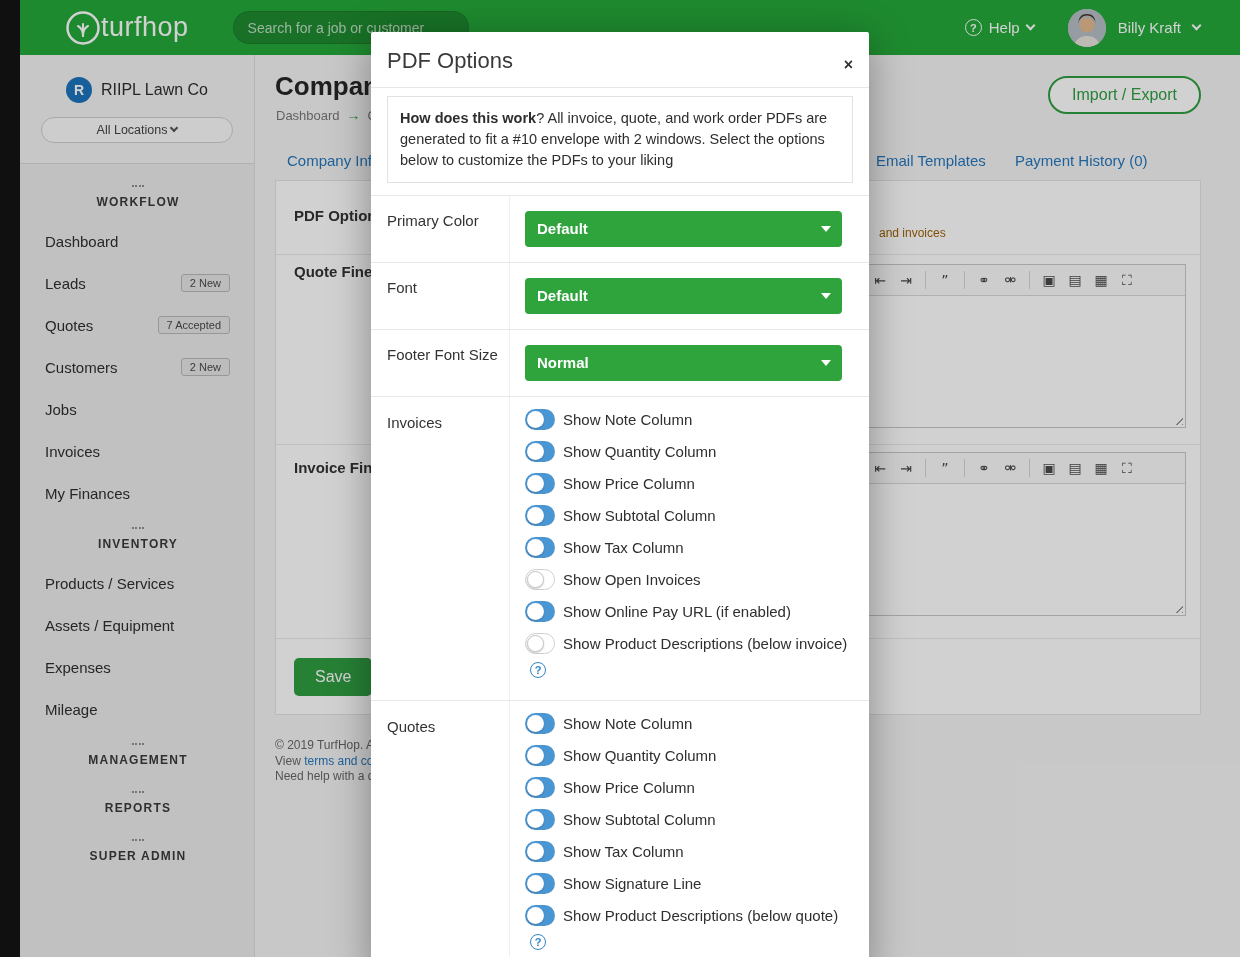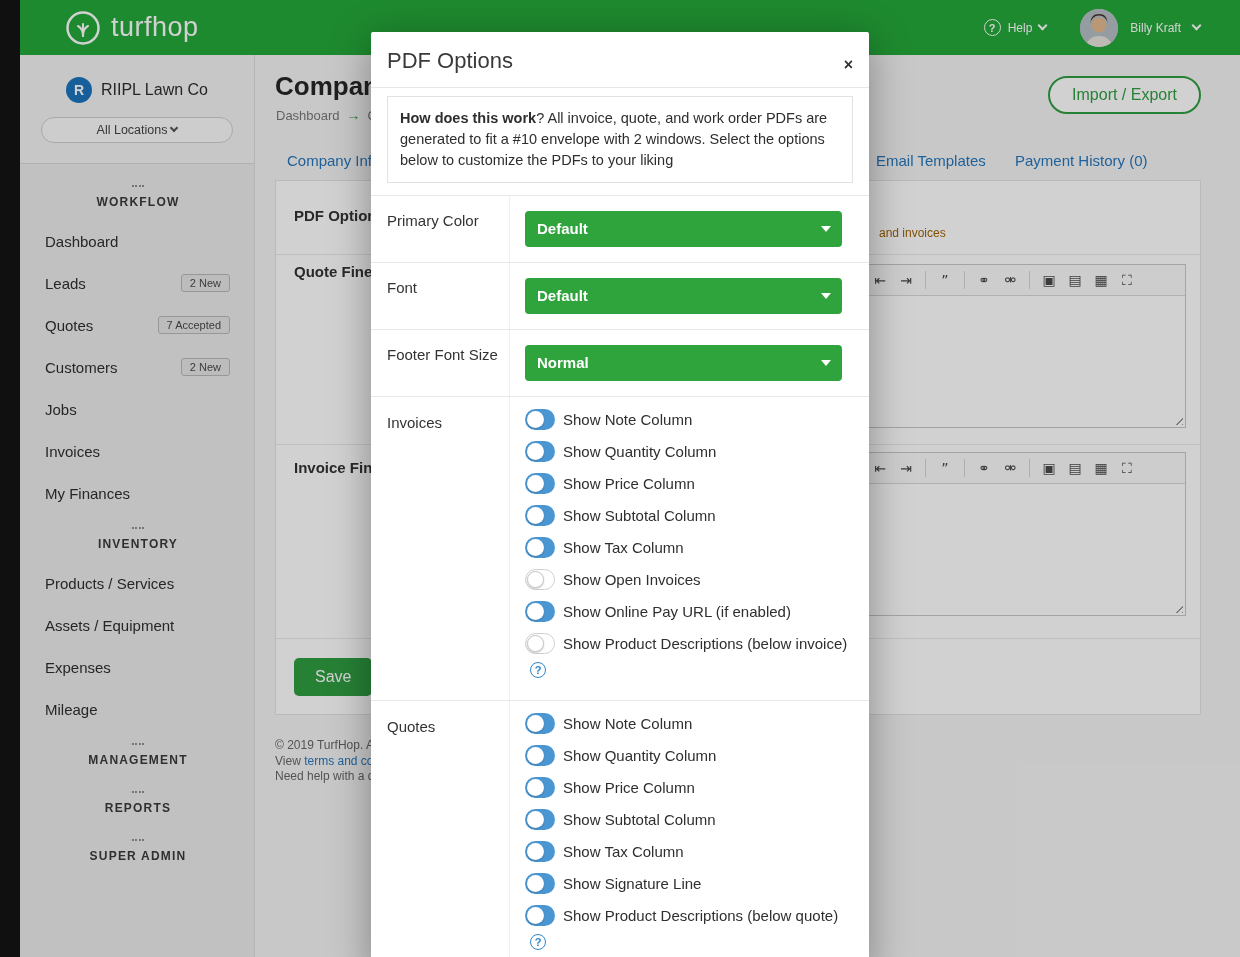--- a/index.html
+++ b/index.html
@@ -3,29 +3,29 @@
 <meta charset="utf-8">
 <style>
   * { margin:0; padding:0; box-sizing:border-box; }
   html,body { width:1240px; height:957px; overflow:hidden; }
   body { background:#141414; font-family:"Liberation Sans", sans-serif; position:relative; }
 
   .app { position:absolute; left:20px; top:0; width:1220px; height:957px; z-index:1; background:#F5F5F5; }
 
   
   .topbar { position:absolute; left:0; top:0; width:100%; height:55px; background:#25A93A; display:flex; align-items:center; }
-  .brand { display:flex; align-items:center; gap:10px; margin-left:45px; }
+  .brand { display:flex; align-items:center; margin-left:45px; }
   .brand-text { color:#fff; font-size:27px; font-weight:500; letter-spacing:.5px; }
   .search { margin-left:44px; width:236px; height:33px; border-radius:17px; background:rgba(0,0,0,0.18); border:1px solid rgba(0,0,0,0.10); display:flex; align-items:center; padding:0 14px; }
   .search input { background:transparent; border:none; outline:none; width:100%; font-size:14px; color:rgba(255,255,255,0.85); font-family:"Liberation Sans",sans-serif; }
   .search input::placeholder { color:rgba(255,255,255,0.70); }
   .tb-right { margin-left:auto; display:flex; align-items:center; gap:12px; padding-right:40px; }
   .help-group { display:flex; align-items:center; gap:7px; cursor:pointer; }
   .help-circ { width:17px; height:17px; border:1.5px solid #fff; border-radius:50%; color:#fff; font-size:11px; font-weight:bold; display:flex; align-items:center; justify-content:center; }
-  .tb-label { color:#fff; font-size:12px; }
+  .tb-label { color:#fff; font-size:15px; }
   .chev { width:7px; height:7px; border-right:2px solid #fff; border-bottom:2px solid #fff; transform:rotate(45deg); margin-top:-4px; }
   .chev.dark { border-color:#555; width:6px; height:6px; }
   .avatar { width:38px; height:38px; border-radius:50%; overflow:hidden; margin-left:22px; background:#b9c3c9; flex:0 0 auto; cursor:pointer; }
 
   
   .sidebar { position:absolute; left:0; top:55px; width:235px; bottom:0; background:#ECECEC; border-right:1px solid #DDD; }
   .company { background:#F3F3F3; padding:22px 0 20px; border-bottom:1px solid #D8D8D8; }
   .company-row { display:flex; align-items:center; justify-content:center; gap:9px; }
   .company-badge { width:26px; height:26px; border-radius:50%; background:#1C75BC; color:#fff; font-size:14px; font-weight:bold; display:flex; align-items:center; justify-content:center; }
   .company-name { font-size:16px; color:#2E2E2E; font-weight:500; }
@@ -91,20 +91,23 @@
       <svg width="36" height="36" viewBox="0 0 36 36">
         <circle cx="18" cy="18" r="15.5" stroke="#fff" stroke-width="2.5" fill="none"></circle>
         <g stroke="#fff" stroke-width="2" fill="none" stroke-linecap="round">
           <path d="M18 26c0-5-1-8-5-10"></path>
           <path d="M18 26c0-5 1-8 5-10"></path>
           <path d="M18 26c0-6 0-9 0-12"></path>
         </g>
       </svg>
       <span class="brand-text">turfhop</span>
     </div>
+    <div class="search">
+      <input type="text" placeholder="Search for a job or customer" style="">
+    </div>
     <div class="tb-right">
       <div class="help-group">
         <span class="help-circ">?</span>
         <span class="tb-label">Help</span>
         <span class="chev"></span>
       </div>
       <div class="avatar">
         <svg width="38" height="38" viewBox="0 0 38 38">
           <rect width="38" height="38" fill="#B6C0C6"></rect>
           <circle cx="19" cy="16" r="7.5" fill="#E3B98F"></circle>

